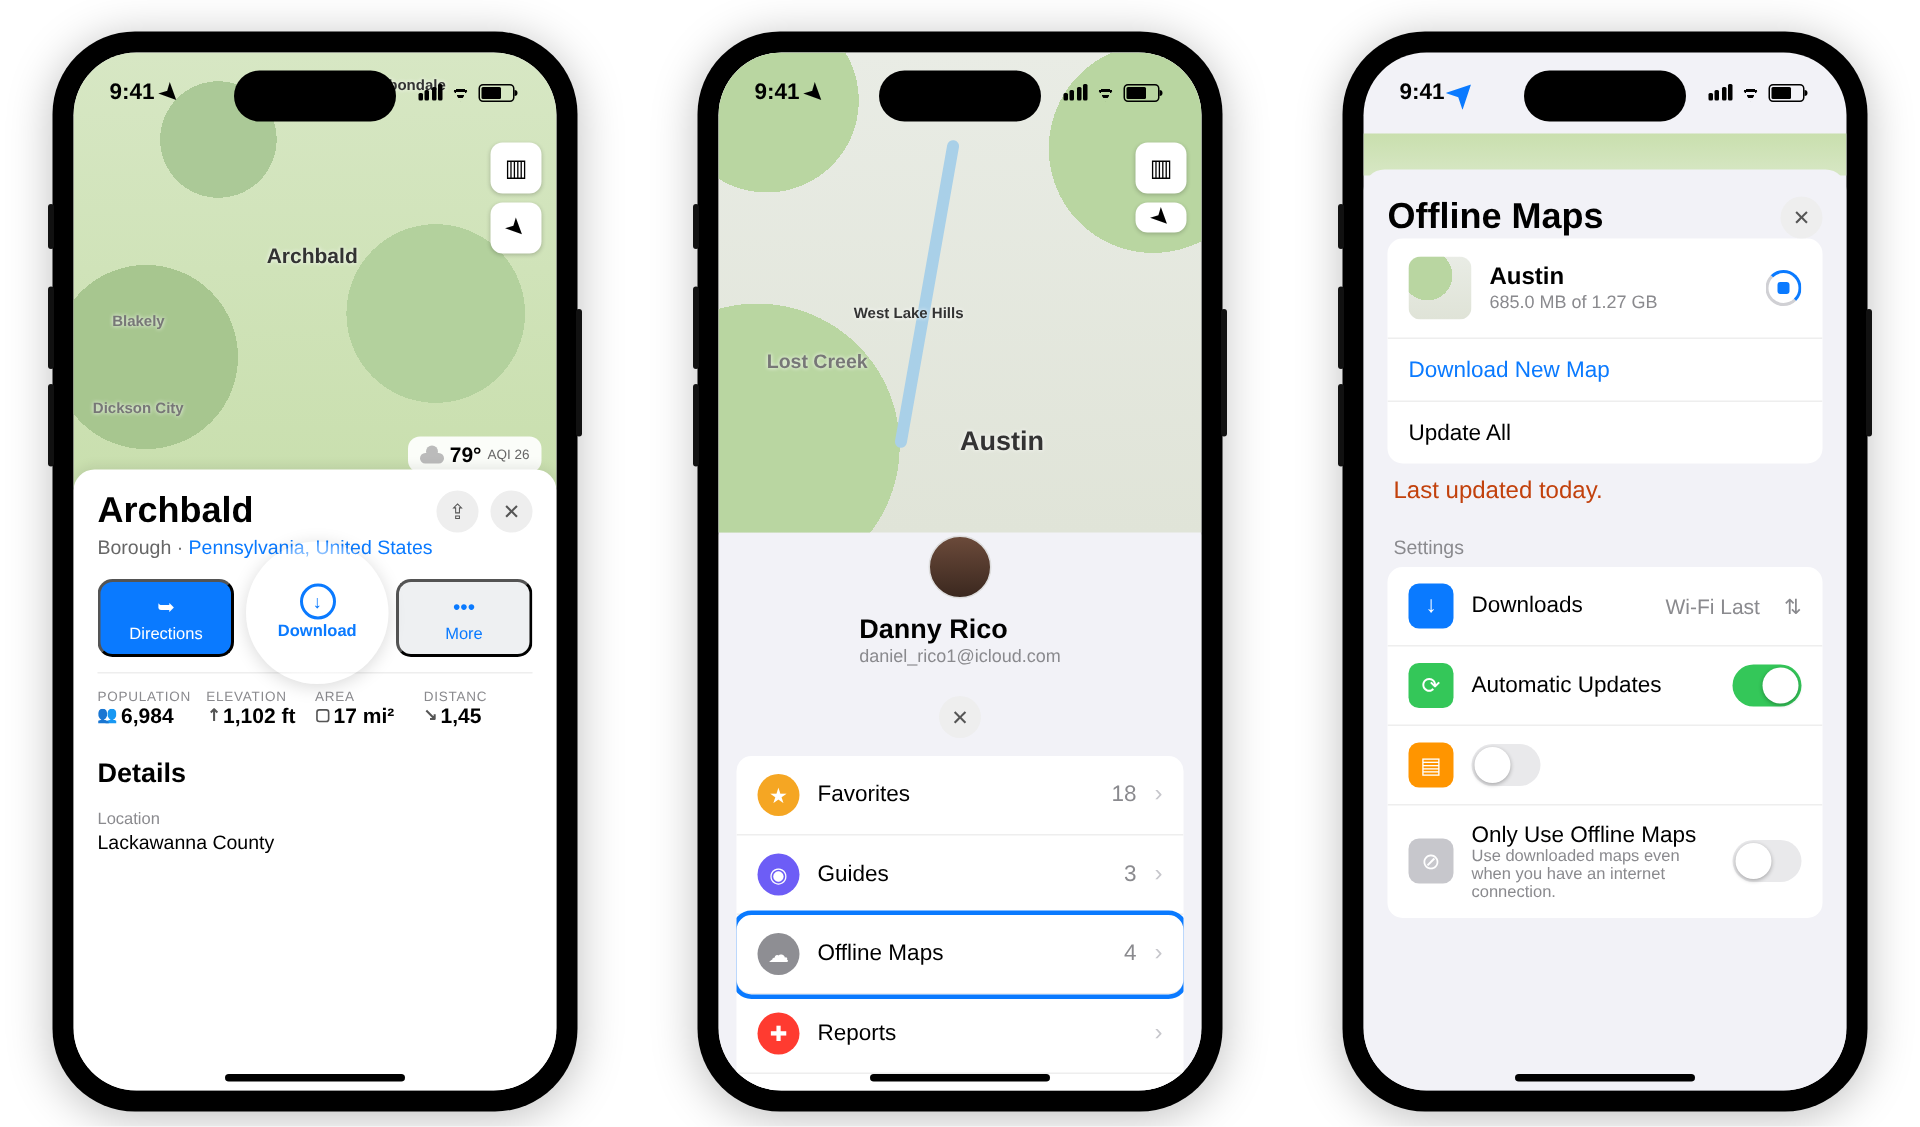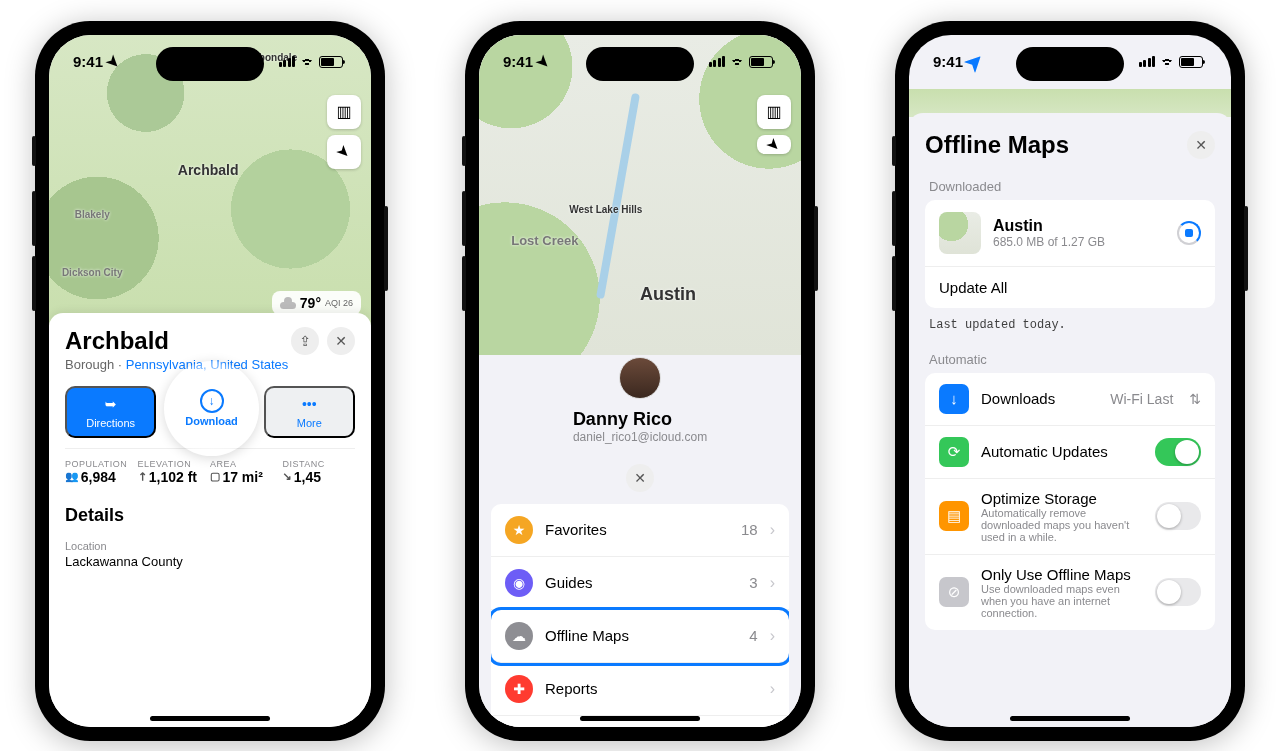--- a/index.html
+++ b/index.html
@@ -144,21 +144,21 @@
   .dl-row:last-child{border:none;}
   .thumb { width:42px;height:42px;border-radius:8px;background:
      radial-gradient(circle at 30% 30%, #b9d6a1 0 40%, transparent 40%),
      linear-gradient(#e9ece5,#dfe3d7);}
   .dl-row .title { font-size:16px; font-weight:600;}
   .dl-row .sub { font-size:12px; color:#8a8a8e;}
   .dl-row .ring { margin-left:auto;width:24px;height:24px;border:2.5px solid #d0d0d4;border-top-color:#0a7aff;border-right-color:#0a7aff;border-radius:50%;display:flex;align-items:center;justify-content:center;}
   .dl-row .ring .sq{width:8px;height:8px;background:#0a7aff;border-radius:2px;}
   .link-row { padding:12px 14px; font-size:15px; color:#0a7aff; border-bottom:1px solid #eee;}
   .plain-row { padding:12px 14px; font-size:15px; }
-  .note { font-size:12px; color:#404040; margin:10px 4px 0;font-family:Liberation Mono, monospace;}
+  .note { font-size:16px; color:#c2410c; margin:10px 4px 0;}
   .set-row { display:flex; align-items:center; gap:12px; padding:11px 14px; border-bottom:1px solid #eee;}
   .set-row:last-child{border:none;}
   .set-row .sq-badge { width:30px;height:30px;border-radius:7px;display:flex;align-items:center;justify-content:center;color:#fff;font-size:15px;}
   .sq-badge.blue{background:#0a7aff;} .sq-badge.green{background:#34c759;} .sq-badge.orange{background:#ff9500;} .sq-badge.gray{background:#c7c7cc;}
   .set-row .title { font-size:15px; font-weight:500;}
   .set-row .sub { font-size:11px; color:#8a8a8e;}
   .set-row .col { display:flex; flex-direction:column; flex:1;}
   .set-row .trail { color:#8a8a8e; font-size:14px;}
   .toggle { width:46px;height:28px;border-radius:14px;position:relative;}
   .toggle.on{background:#34c759;} .toggle.off{background:#e9e9eb;}
@@ -400,59 +400,55 @@
     <div class="topstrip"></div>
 
     <div class="modal">
       <div class="modal-head">
         <h1>Offline Maps</h1>
         <button class="icon-btn">
             <span>✕</span>
           </button>
       </div>
 
-      <div class="sec-lbl">Downloaded</div>
       <div class="card">
         <div class="dl-row">
           <div class="thumb"></div>
           <div>
             <div class="title">Austin</div>
             <div class="sub">685.0 MB of 1.27 GB</div>
           </div>
           <div class="ring">
               <span class="sq"></span>
             </div>
         </div>
+        <div class="link-row">Download New Map</div>
         <div class="plain-row">Update All</div>
       </div>
       <div class="note">Last updated today.</div>
 
-      <div class="sec-lbl">Automatic</div>
+      <div class="sec-lbl">Settings</div>
       <div class="card">
         <div class="set-row">
           <span class="sq-badge blue">↓</span>
           <div class="col">
               <div class="title">Downloads</div>
             </div>
           <span class="trail">Wi-Fi Last</span>
           <span class="trail" style="margin-left:4px;">⇅</span>
         </div>
         <div class="set-row">
           <span class="sq-badge green">⟳</span>
           <div class="col">
               <div class="title">Automatic Updates</div>
             </div>
           <span class="toggle on"></span>
         </div>
         <div class="set-row">
           <span class="sq-badge orange">▤</span>
-          <div class="col">
-            <div class="title">Optimize Storage</div>
-            <div class="sub">Automatically remove downloaded maps you haven't used in a while.</div>
-          </div>
           <span class="toggle off"></span>
         </div>
         <div class="set-row">
           <span class="sq-badge gray">⊘</span>
           <div class="col">
             <div class="title">Only Use Offline Maps</div>
             <div class="sub">Use downloaded maps even when you have an internet connection.</div>
           </div>
           <span class="toggle off"></span>
         </div>

